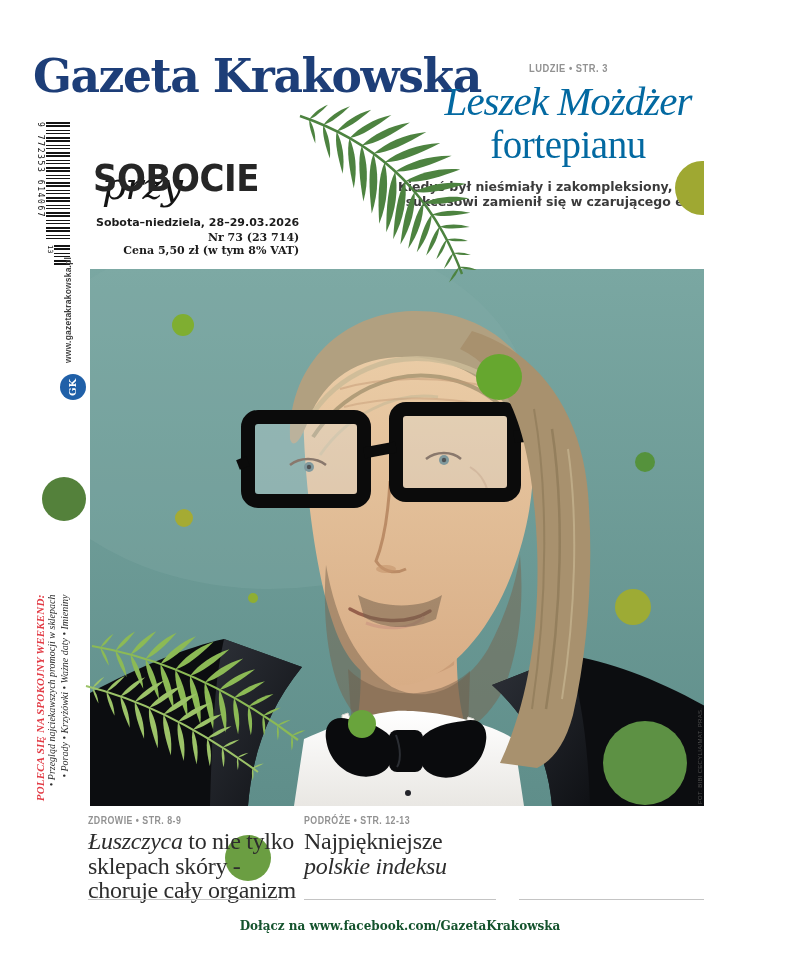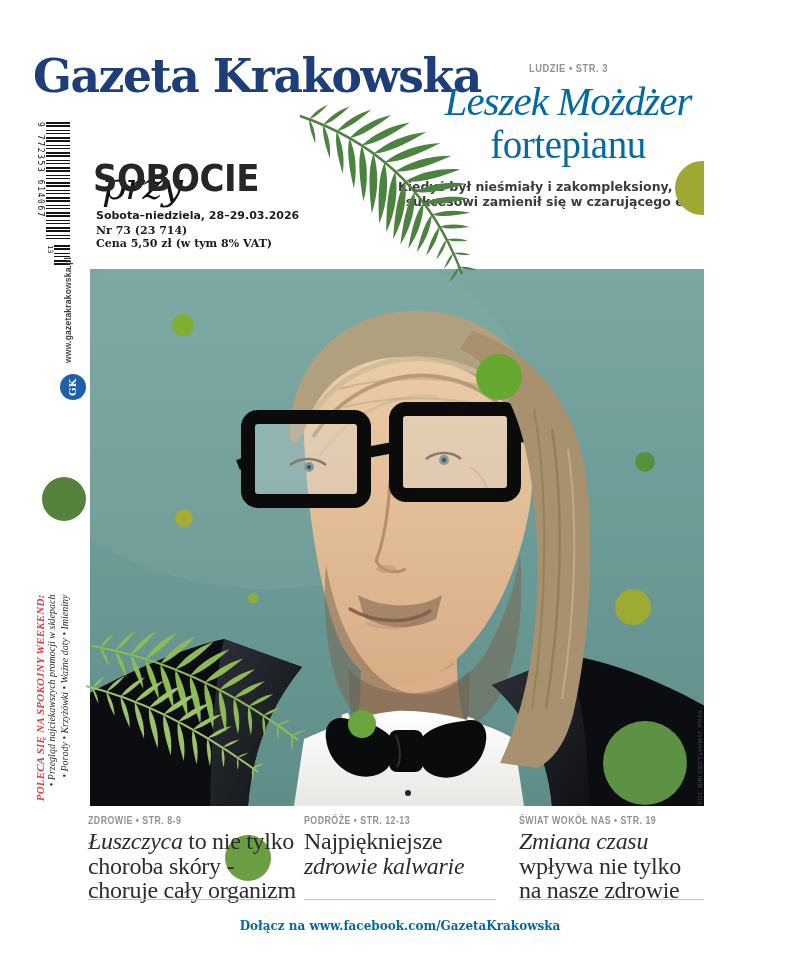--- a/index.html
+++ b/index.html
@@ -7,21 +7,21 @@
     font-family:"Liberation Sans",sans-serif;-webkit-font-smoothing:antialiased;}
   .abs{position:absolute;}
 
   
   #masthead{left:33px;top:48px;font-family:"DejaVu Serif",serif;font-weight:700;
     font-size:47px;letter-spacing:-1.5px;color:#1d3e78;white-space:nowrap;transform:scaleX(.97);transform-origin:left;}
   #przy{left:102px;top:124px;font-family:"DejaVu Serif",serif;font-style:italic;font-size:38px;
     color:#141414;letter-spacing:-1px;margin-top:40px;}
   #sobocie{left:93px;top:157px;font-family:"DejaVu Sans",sans-serif;font-weight:800;font-size:37px;
     color:#262626;letter-spacing:-.5px;transform:scaleX(.92);transform-origin:left;white-space:nowrap;}
-  #issue-info{left:96px;top:209px;color:#1c1c1c;}
+  #issue-info{left:96px;top:216px;color:#1c1c1c;text-align:right;}
   #issue-info .d1{font-family:"DejaVu Sans",sans-serif;font-weight:700;font-size:11px;margin-bottom:2px;}
   #issue-info .d2{font-family:"DejaVu Serif",serif;font-weight:700;font-size:11px;line-height:13px;}
 
   
   #lead{left:398px;top:58px;width:340px;text-align:center;}
   .kicker{font-family:"Liberation Sans",sans-serif;font-weight:700;font-size:11px;color:#929292;
     letter-spacing:.6px;white-space:nowrap;}
   #lead .kicker{display:inline-block;transform:scaleX(.85);}
   .hl{font-family:"Liberation Serif",serif;color:#0369a1;white-space:nowrap;}
   #hl1{font-style:italic;font-size:41px;line-height:46px;letter-spacing:-1px;margin-top:2px;}
@@ -59,21 +59,21 @@
 
   
   .teaser{top:810px;width:200px;z-index:6;}
   .teaser .kicker{display:inline-block;transform:scaleX(.8);transform-origin:left;margin-bottom:3px;}
   .t-title{font-family:"Liberation Serif",serif;font-size:24px;line-height:24.5px;color:#2d2d2d;letter-spacing:-.3px;}
   .t-title div{white-space:nowrap;}
   .t-title .it{font-style:italic;}
   .t-rule{top:899px;height:1px;background:#c4c4c4;z-index:6;}
 
   #footer-facebook{left:90px;top:919px;width:620px;text-align:center;font-family:"DejaVu Serif",serif;
-    font-weight:600;font-size:12px;color:#0369a1;}
+    font-weight:600;font-size:12px;color:#14532d;}
 </style>
 </head>
 <body>
 
 <div id="front-page">
 
   <div class="abs" id="masthead">Gazeta Krakowska</div>
 
   <div class="abs" id="przy">przy</div>
   <div class="abs" id="sobocie">SOBOCIE</div>
@@ -305,37 +305,29 @@
   <div class="abs circle" style="left:348px;top:710px;width:28px;height:28px;background:#69a43c;"></div>
   <div class="abs circle" style="left:603px;top:721px;width:84px;height:84px;background:#5d9144;"></div>
   <div class="abs circle" style="left:225px;top:835px;width:46px;height:46px;background:#6b9e42;z-index:3;"></div>
 
   <div class="abs" id="photo-credit">FOT. BIBI CECYLIA/MAT. PRAS.</div>
 
   <div class="abs teaser" style="left:88px;">
     <span class="kicker">ZDROWIE • STR. 8-9</span>
     <div class="t-title">
       <div><span class="it">Łuszczyca</span><span> to nie tylko</span></div>
-      <div>choroba skóry -</div>
+      <div>sklepach skóry -</div>
       <div>choruje cały organizm</div>
     </div>
   </div>
   <div class="abs teaser" style="left:304px;">
     <span class="kicker">PODRÓŻE • STR. 12-13</span>
     <div class="t-title">
       <div>Najpiękniejsze</div>
-      <div class="it">zdrowie kalwarie</div>
-    </div>
-  </div>
-  <div class="abs teaser" style="left:519px;">
-    <span class="kicker">ŚWIAT WOKÓŁ NAS • STR. 19</span>
-    <div class="t-title">
-      <div class="it">Zmiana czasu</div>
-      <div>wpływa nie tylko</div>
-      <div>na nasze zdrowie</div>
+      <div class="it">polskie indeksu</div>
     </div>
   </div>
   <div class="abs t-rule" style="left:88px;width:190px;"></div>
   <div class="abs t-rule" style="left:304px;width:192px;"></div>
   <div class="abs t-rule" style="left:519px;width:190px;"></div>
 
   <div class="abs" id="footer-facebook">Dołącz na www.facebook.com/GazetaKrakowska</div>
 </div>
 
 </body></html>

